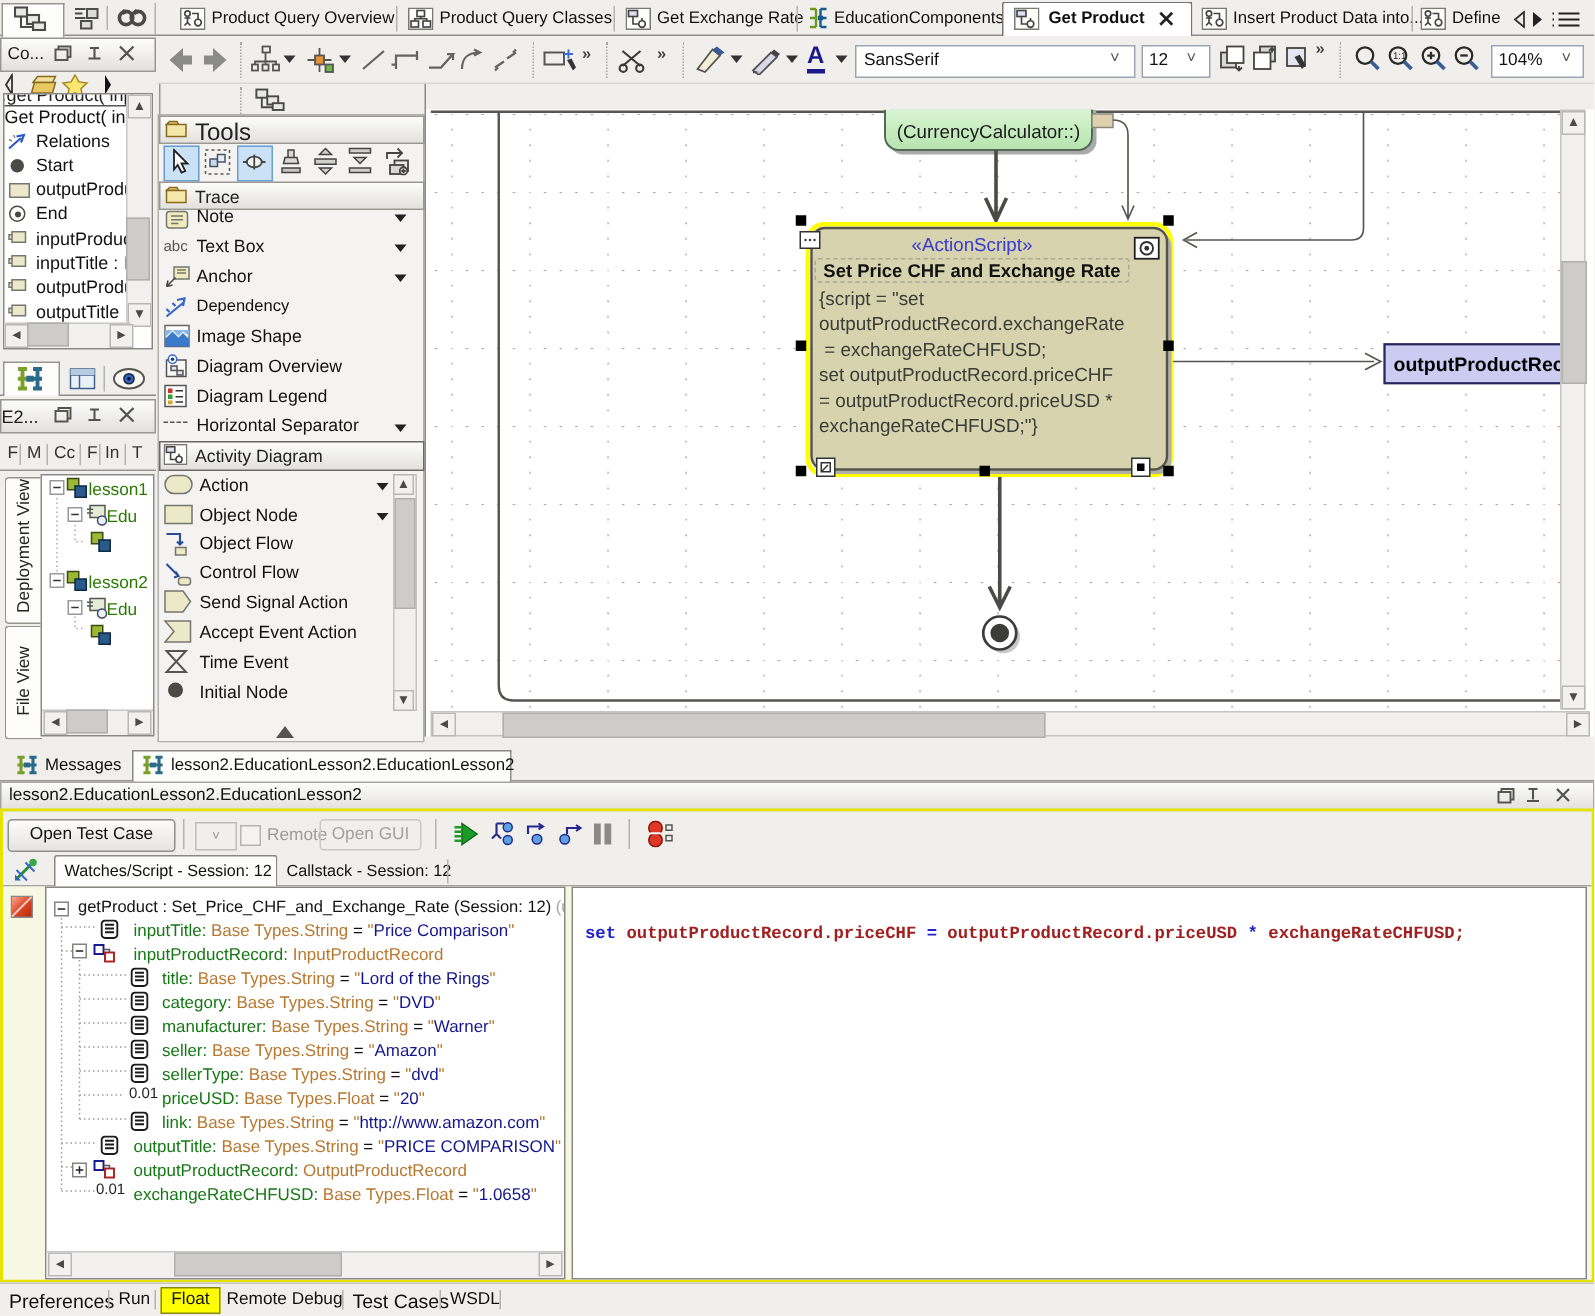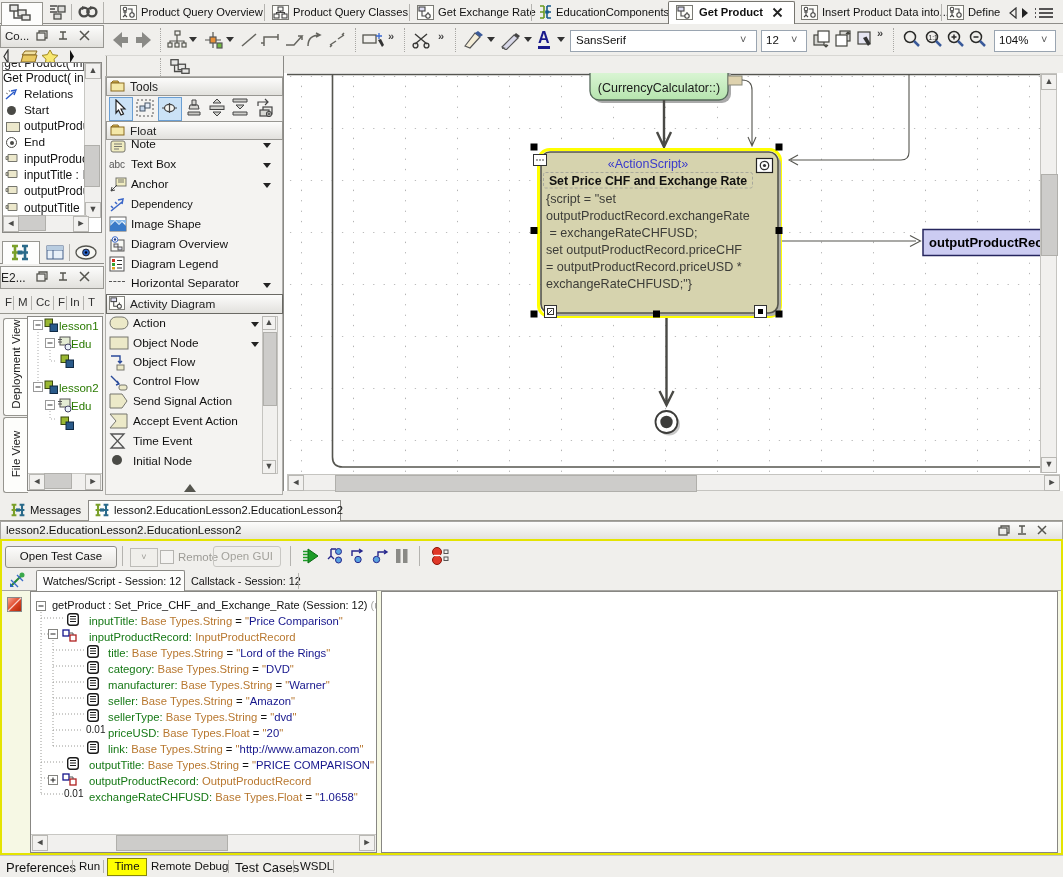--- a/index.html
+++ b/index.html
@@ -407,21 +407,21 @@
  <div class="arrbtn" style="right:1px;bottom:0;width:14px;height:14px">►</div>
  <div class="thumbv" style="position:absolute;left:16px;bottom:1px;width:26px;height:14px"></div>
 </div>
 
 <div class="ab" style="left:105px;top:76px;width:178px;height:419px;background:#f4f3f1;border:1px solid #b0afab;box-sizing:border-box"></div>
 <div class="ab hdr" style="left:106px;top:77px;width:175px;height:17px"></div>
 <svg class="ab" style="left:110px;top:80px" width="15" height="12" viewBox="0 0 15 12">
       <path d="M1 3 l2 -2 h5 l1 2z" fill="#e8c860" stroke="#8a6a20"></path>
       <rect x="1" y="3" width="13" height="8" fill="#f4e8a8" stroke="#8a6a20"></rect>
     </svg>
-<div class="ab" style="left:130px;top:80px;font-size:12px;color:#222">Tools</div>
+<div class="ab" style="left:130px;top:80px;font-size:16px;color:#222">Tools</div>
 
 <div class="ab" style="left:109px;top:97px;width:22px;height:22px;background:#cbe2f6;border:1px solid #6a9ed2"></div>
 <svg class="ab" style="left:114px;top:99px" width="13" height="17" viewBox="0 0 13 17">
       <path d="M2 1 L11 10 H7 l2.5 5 -2.5 1 -2.5 -5 -2.5 3z" fill="#fff" stroke="#222" stroke-width="1.2"></path>
     </svg>
 <svg class="ab" style="left:136px;top:99px" width="18" height="18" viewBox="0 0 18 18">
       <rect x="1" y="1" width="16" height="16" fill="none" stroke="#555" stroke-dasharray="2 2"></rect>
       <rect x="4" y="7" width="5" height="5" fill="#c8d8ec" stroke="#456"></rect>
       <rect x="9" y="4" width="5" height="5" fill="#e8eef8" stroke="#456"></rect>
     </svg>
@@ -456,21 +456,21 @@
         <circle cx="15" cy="16" r="2.5" fill="#e8e8e4"></circle>
         <path d="M13.5 16 h3 M15 14.5 v3"></path>
       </g>
     </svg>
 
 <div class="ab hdr" style="left:106px;top:121px;width:175px;height:17px"></div>
 <svg class="ab" style="left:110px;top:124px" width="15" height="12" viewBox="0 0 15 12">
       <path d="M1 3 l2 -2 h5 l1 2z" fill="#e8c860" stroke="#8a6a20"></path>
       <rect x="1" y="3" width="13" height="8" fill="#f4e8a8" stroke="#8a6a20"></rect>
     </svg>
-<div class="ab" style="left:130px;top:124px;font-size:11.8px;color:#222">Float</div>
+<div class="ab" style="left:130px;top:124px;font-size:11.8px;color:#222">Trace</div>
 <svg class="ab" style="left:110px;top:140px" width="16" height="13" viewBox="0 0 16 13">
       <rect x="1" y="1" width="14" height="11" rx="2" fill="#f0ecc0" stroke="#76766e"></rect>
       <path d="M4 4 h8 M4 6.5 h8 M4 9 h5" stroke="#76766e"></path>
     </svg>
 <div class="ab" style="left:131px;top:137px;font-size:11.8px">Note</div>
 <div class="ab" style="left:263px;top:143px;border:4px solid transparent;border-top:5px solid #222"></div>
 <div class="ab" style="left:109px;top:159px;font-size:10px;color:#555;letter-spacing:0">abc</div>
 <div class="ab" style="left:131px;top:157px;font-size:11.8px">Text Box</div>
 <div class="ab" style="left:263px;top:163px;border:4px solid transparent;border-top:5px solid #222"></div>
 <svg class="ab" style="left:109px;top:177px" width="18" height="16" viewBox="0 0 18 16">
@@ -841,27 +841,28 @@
 <div class="trow" style="left:58px;top:167px"><span class="g">outputTitle:</span> <span class="t">Base Types.String</span> = <span class="t">"</span><span class="v">PRICE COMPARISON</span><span class="t">"</span></div>
 <div class="trow" style="left:58px;top:183px"><span class="g">outputProductRecord:</span> <span class="t">OutputProductRecord</span></div>
 <div class="trow" style="left:58px;top:199px"><span class="g">exchangeRateCHFUSD:</span> <span class="t">Base Types.Float</span> = <span class="t">"</span><span class="v">1.0658</span><span class="t">"</span></div>
 <div style="position:absolute;left:0;bottom:0;width:345px;height:17px;background:#f1f0ee;border-top:1px solid #c8c7c3"></div>
 <div class="arrbtn" style="left:1px;bottom:1px;width:14px;height:14px">◄</div>
 <div class="arrbtn" style="right:1px;bottom:1px;width:14px;height:14px">►</div>
 <div class="thumbv" style="position:absolute;left:85px;bottom:1px;width:110px;height:14px"></div>
 </div>
 
 <div class="ab" style="left:381px;top:591px;width:677px;height:262px;background:#fff;border:1px solid #888783;box-sizing:border-box;font-family:'Liberation Mono',monospace;font-size:11.5px;font-weight:bold;color:#a02020">
+<div style="position:absolute;left:8px;top:24px;white-space:pre"><span style="color:#2222cc;font-weight:bold">set</span> outputProductRecord.priceCHF <span style="color:#2222cc;font-weight:bold">=</span> outputProductRecord.priceUSD <span style="color:#2222cc;font-weight:bold">*</span> exchangeRateCHFUSD;</div>
 </div>
 
 <div class="ab" style="left:0;top:855px;width:1063px;height:22px;background:#f0efec;border-top:1px solid #c6c5c1"></div>
 <div class="ab" style="left:6px;top:860px;font-size:13px;color:#111">Preferences</div>
     <div class="sep" style="left:72px;top:860px;height:13px"></div>
 <div class="ab" style="left:79px;top:860px;font-size:11.5px;color:#111">Run</div>
     <div class="sep" style="left:103px;top:860px;height:13px"></div>
-<div class="ab" style="left:107px;top:858px;width:38px;height:16px;background:#ffff00;border:1px solid #88880a;text-align:center;font-size:11.5px;line-height:15px">Time</div>
+<div class="ab" style="left:107px;top:858px;width:38px;height:16px;background:#ffff00;border:1px solid #88880a;text-align:center;font-size:11.5px;line-height:15px">Float</div>
 <div class="ab" style="left:151px;top:860px;font-size:11.5px;color:#111">Remote Debug</div>
     <div class="sep" style="left:228px;top:860px;height:13px"></div>
 <div class="ab" style="left:235px;top:860px;font-size:13px;color:#111">Test Cases</div>
     <div class="sep" style="left:293px;top:860px;height:13px"></div>
 <div class="ab" style="left:300px;top:860px;font-size:11.5px;color:#111">WSDL</div>
     <div class="sep" style="left:333px;top:860px;height:13px"></div>
 
 </div>
 </body></html>

